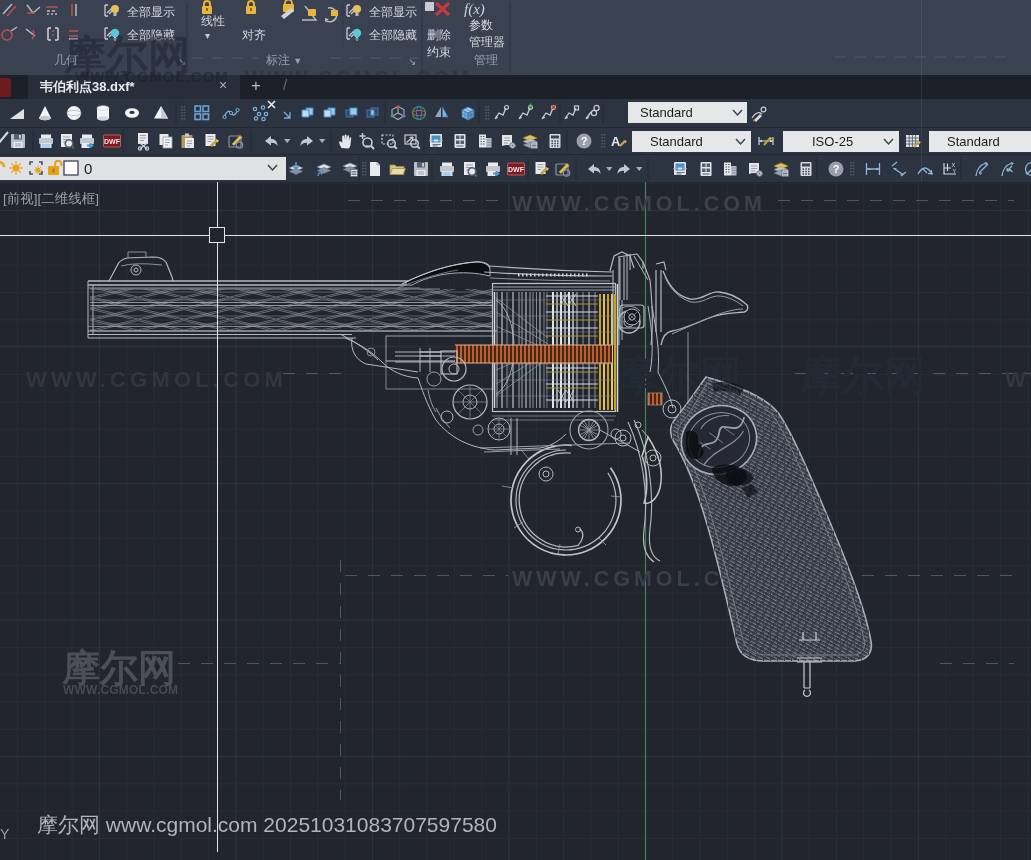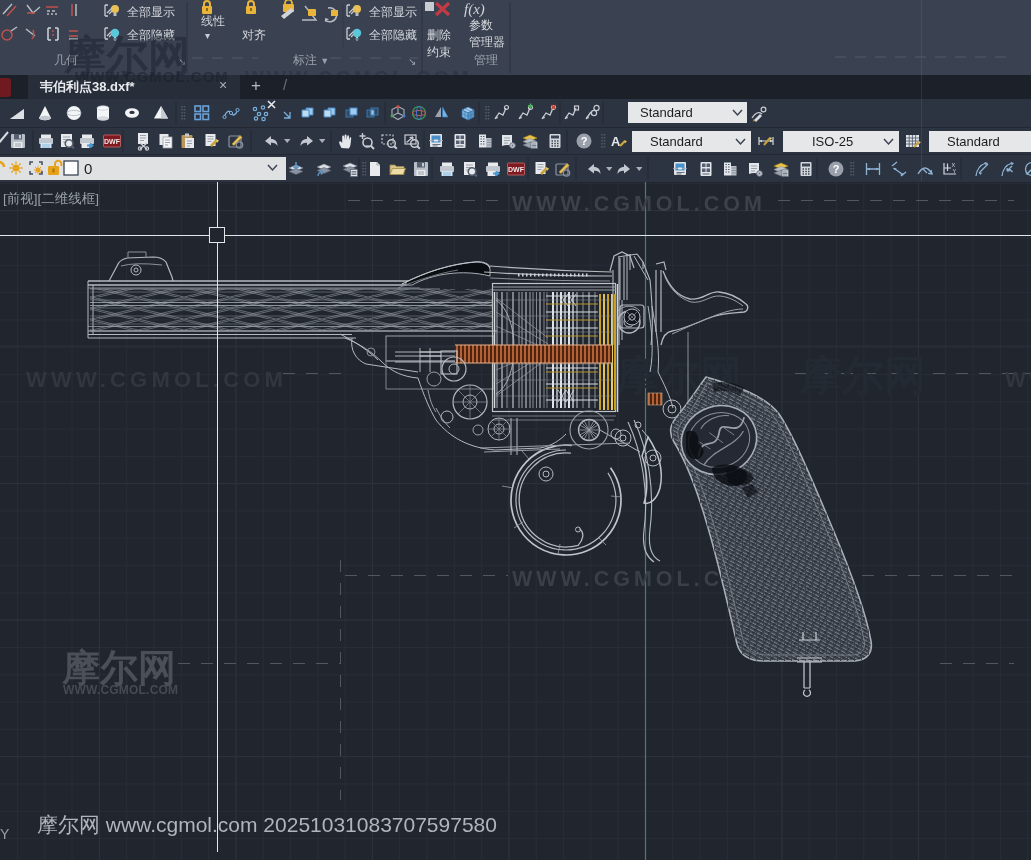--- a/index.html
+++ b/index.html
@@ -666,21 +666,21 @@
 </svg>
 <div class="rtext" style="left:127px;top:4px">全部显示</div>
 <div class="rtext" style="left:127px;top:27px">全部隐藏</div>
 <div class="rtext" style="left:201px;top:13px">线性</div>
 <div class="rtext" style="left:242px;top:27px">对齐</div>
 <div class="rtext" style="left:369px;top:4px">全部显示</div>
 <div class="rtext" style="left:369px;top:27px">全部隐藏</div>
 <div class="rtext" style="left:427px;top:27px">删除<br>约束</div>
 <div class="rtext" style="left:469px;top:17px">参数<br>管理器</div>
 <div class="plabel" style="left:54px">几何</div>
-<div class="plabel" style="left:293px">标注 <span style="font-size:9px">▼</span></div>
+<div class="plabel" style="left:266px">标注 <span style="font-size:9px">▼</span></div>
 <div class="plabel" style="left:474px">管理</div>
 <div class="parrow" style="left:178px">↘</div>
 <div class="parrow" style="left:408px">↘</div>
 <div class="parrow" style="left:205px;top:30px;color:#c8ccd2">▾</div>
 </div>
 <div class="abs" id="tabbar">
     <div id="tab1">
       <span>韦伯利点38.dxf*</span>
       <span style="left:191px;top:2px;color:#aab0ba;font-weight:normal;font-size:14px">×</span>
     </div>

